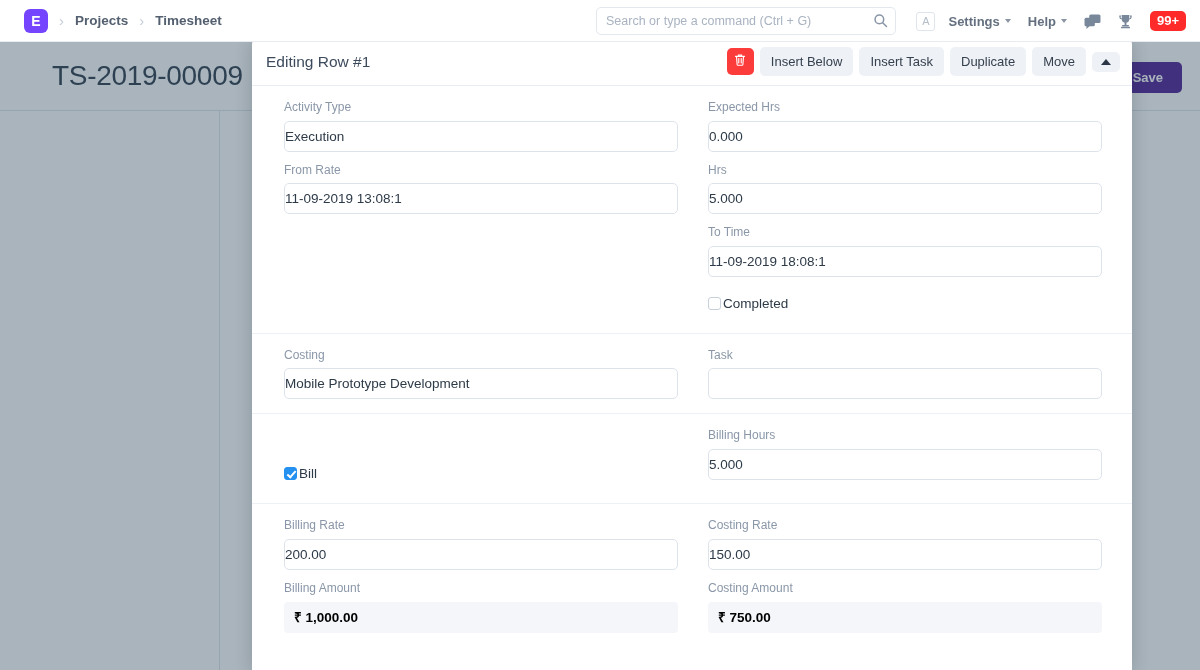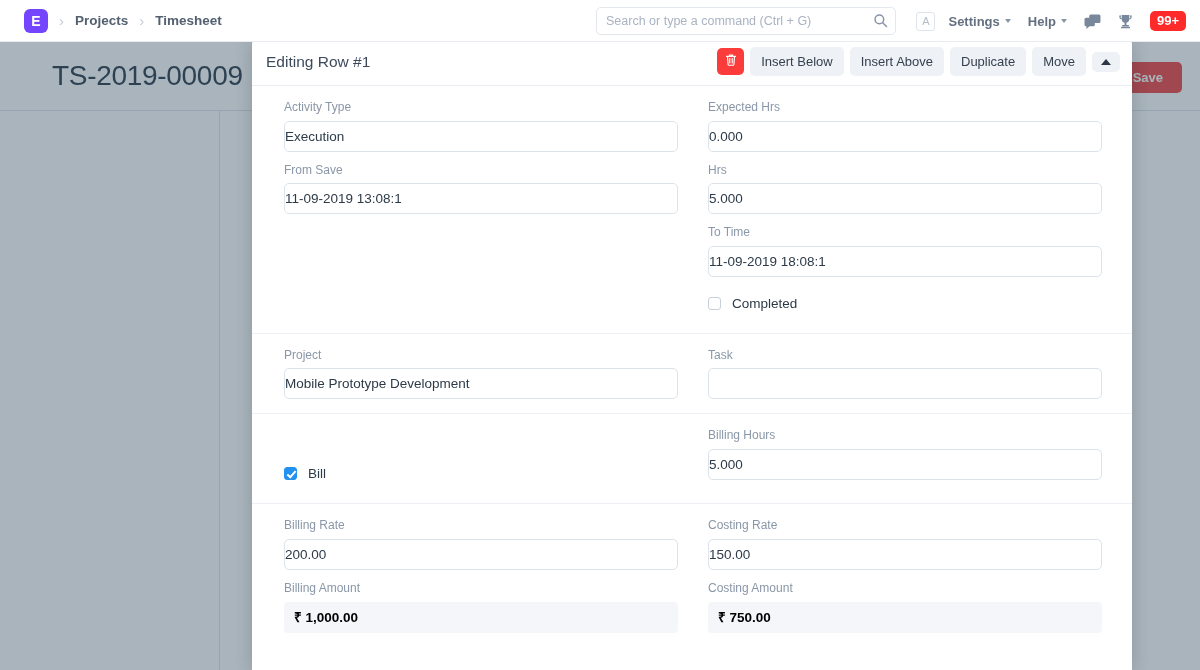--- a/index.html
+++ b/index.html
@@ -189,21 +189,21 @@
   .status-text {
     font-size: 13px;
     font-weight: bold;
     color: #5f6b7a;
   }
 
   .save-btn {
     position: absolute;
     right: 18px;
     top: 20px;
-    background: #ef4444;
+    background: #4c1d95;
     color: #fff;
     font-size: 13px;
     font-weight: bold;
     border: none;
     border-radius: 5px;
     padding: 8px 19px;
     cursor: pointer;
     font-family: "Liberation Sans", sans-serif;
   }
 
@@ -358,21 +358,21 @@
     display: flex;
     align-items: center;
     font-size: 13.5px;
     font-weight: bold;
     color: #000000;
   }
 
   .check-row {
     display: flex;
     align-items: center;
-    gap: 11px;
+    gap: 2px;
     height: 31px;
   }
 
   .cbox {
     width: 13px; height: 13px;
     border: 1px solid #c8d0db;
     border-radius: 3px;
     background: #fff;
     flex-shrink: 0;
   }
@@ -477,40 +477,40 @@
           <svg viewBox="0 0 16 16" width="14" height="14" fill="none" stroke="currentColor" stroke-width="1.3">
             <path d="M2.8 3.8 h10.4" stroke-linecap="round"></path>
             <path d="M6.2 3.6 V2.4 h3.6 v1.2"></path>
             <path d="M4 3.9 l0.7 9.3 a0.9 0.9 0 0 0 0.9 0.8 h4.8 a0.9 0.9 0 0 0 0.9 -0.8 L12 3.9"></path>
             <path d="M6.6 6.3 v5" stroke-linecap="round"></path>
             <path d="M9.4 6.3 v5" stroke-linecap="round"></path>
           </svg>
         </span>
       </button>
       <button class="hbtn">Insert Below</button>
-      <button class="hbtn">Insert Above</button>
+      <button class="hbtn">Insert Task</button>
       <button class="hbtn">Duplicate</button>
       <button class="hbtn">Move</button>
       <button class="hbtn chev">
         <span class="chev-up"></span>
       </button>
     </div>
   </div>
 
   <div class="modal-body">
 
     <div class="section">
       <div class="grid2">
         <div class="col">
           <div class="field">
             <label class="flabel">Activity Type</label>
             <input class="finput" type="text" value="Execution" style="">
           </div>
           <div class="field nomb">
-            <label class="flabel">From Save</label>
+            <label class="flabel">From Rate</label>
             <input class="finput" type="text" value="11-09-2019 13:08:1" style="">
           </div>
         </div>
 
         <div class="col">
           <div class="field">
             <label class="flabel">Expected Hrs</label>
             <input class="finput" type="text" value="0.000" style="">
           </div>
           <div class="field">
@@ -526,21 +526,21 @@
             <span class="ctext">Completed</span>
           </div>
         </div>
       </div>
     </div>
 
     <div class="section">
       <div class="grid2">
         <div class="col">
           <div class="field nomb">
-            <label class="flabel">Project</label>
+            <label class="flabel">Costing</label>
             <input class="finput" type="text" value="Mobile Prototype Development" style="">
           </div>
         </div>
         <div class="col">
           <div class="field nomb">
             <label class="flabel">Task</label>
             <input class="finput" type="text" value="" style="">
           </div>
         </div>
       </div>

